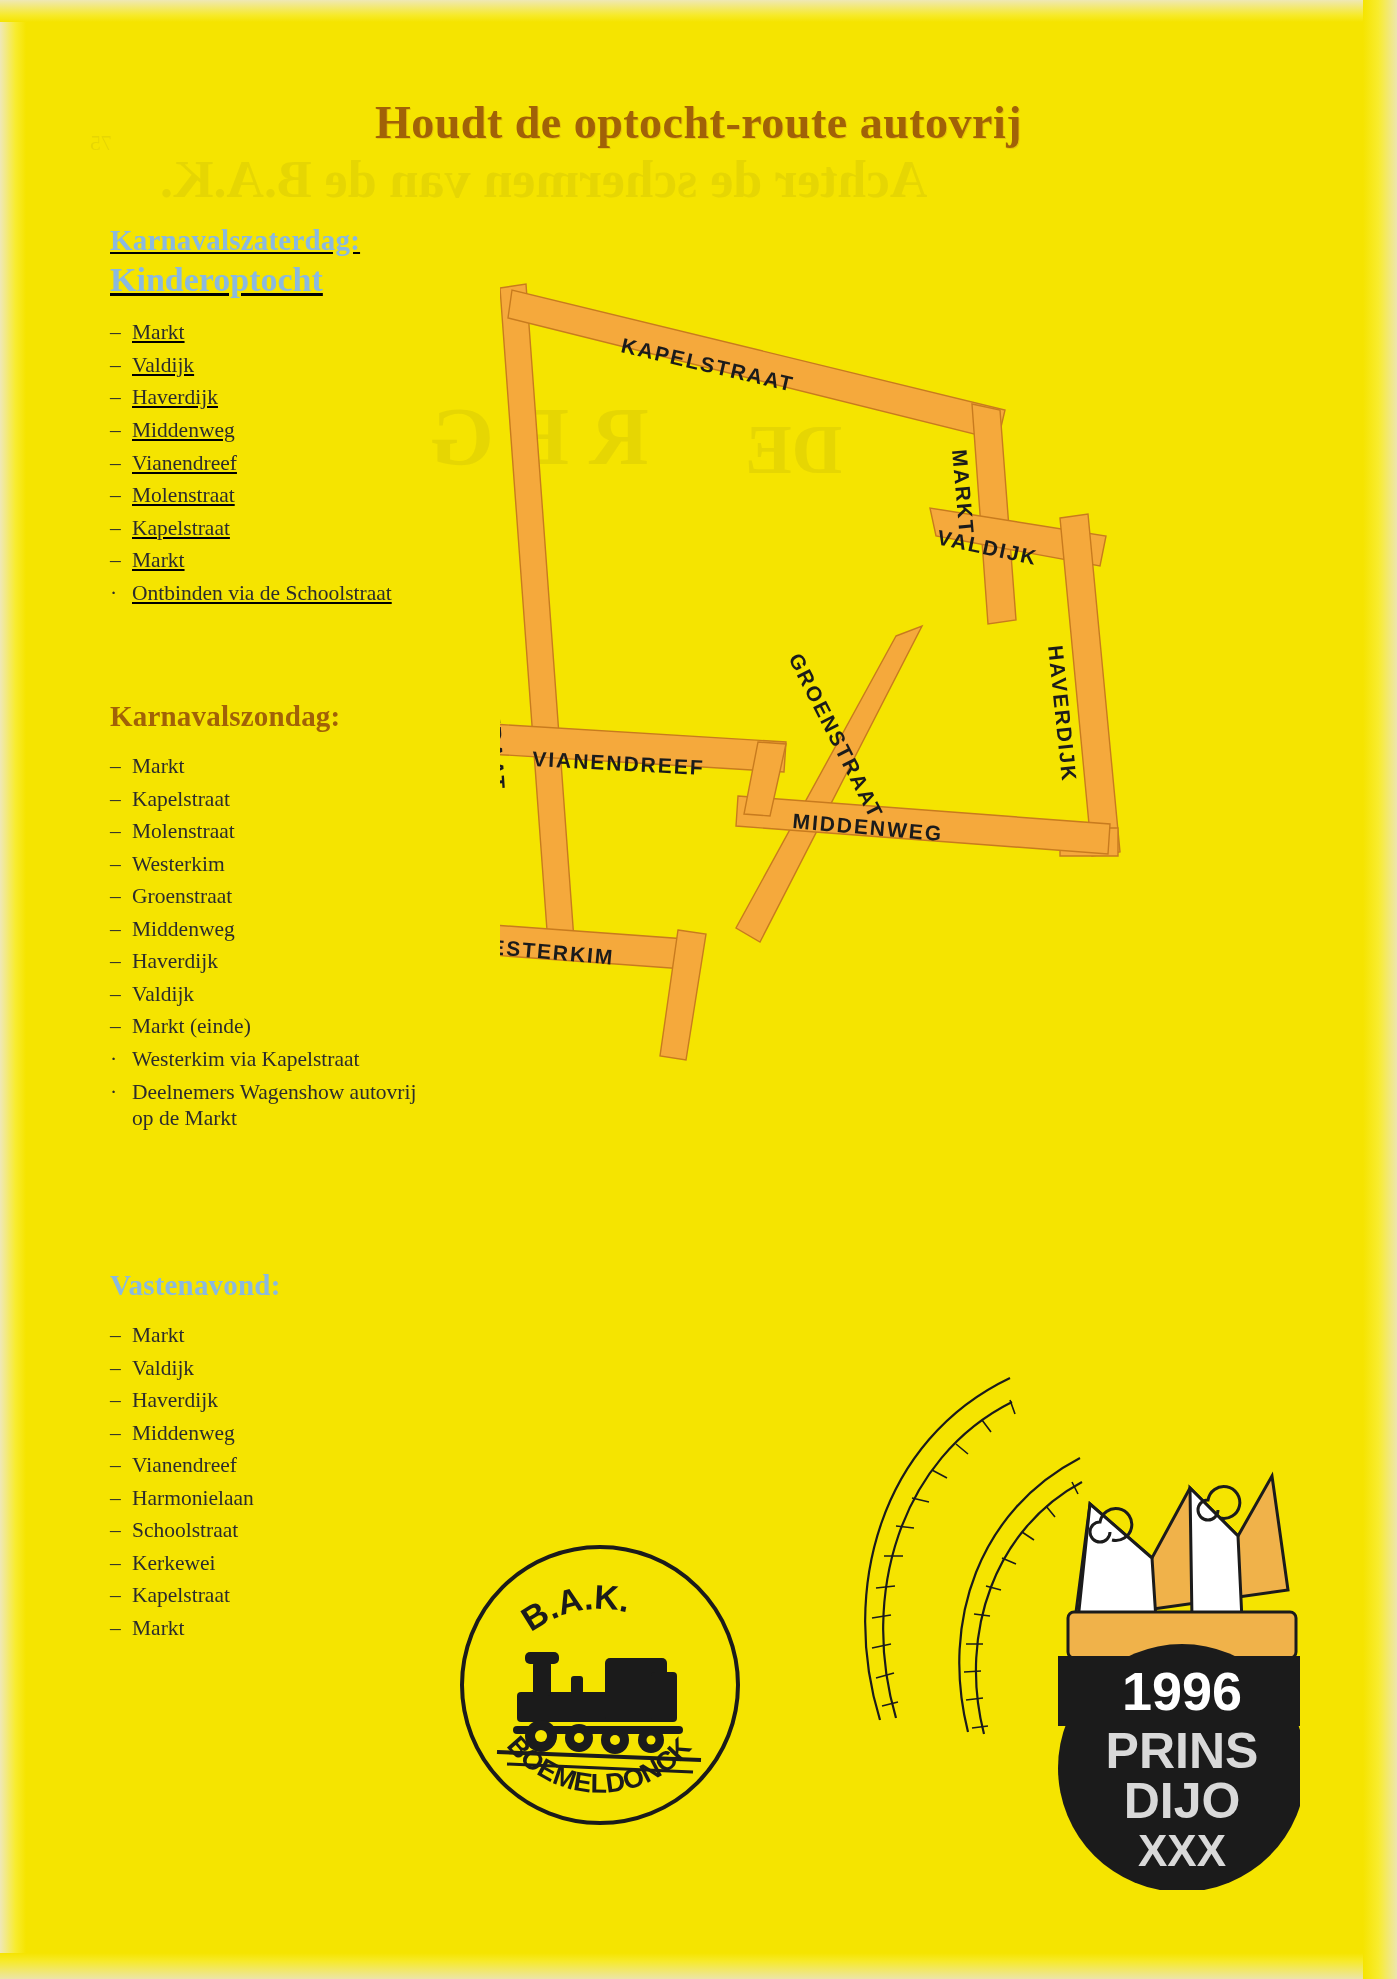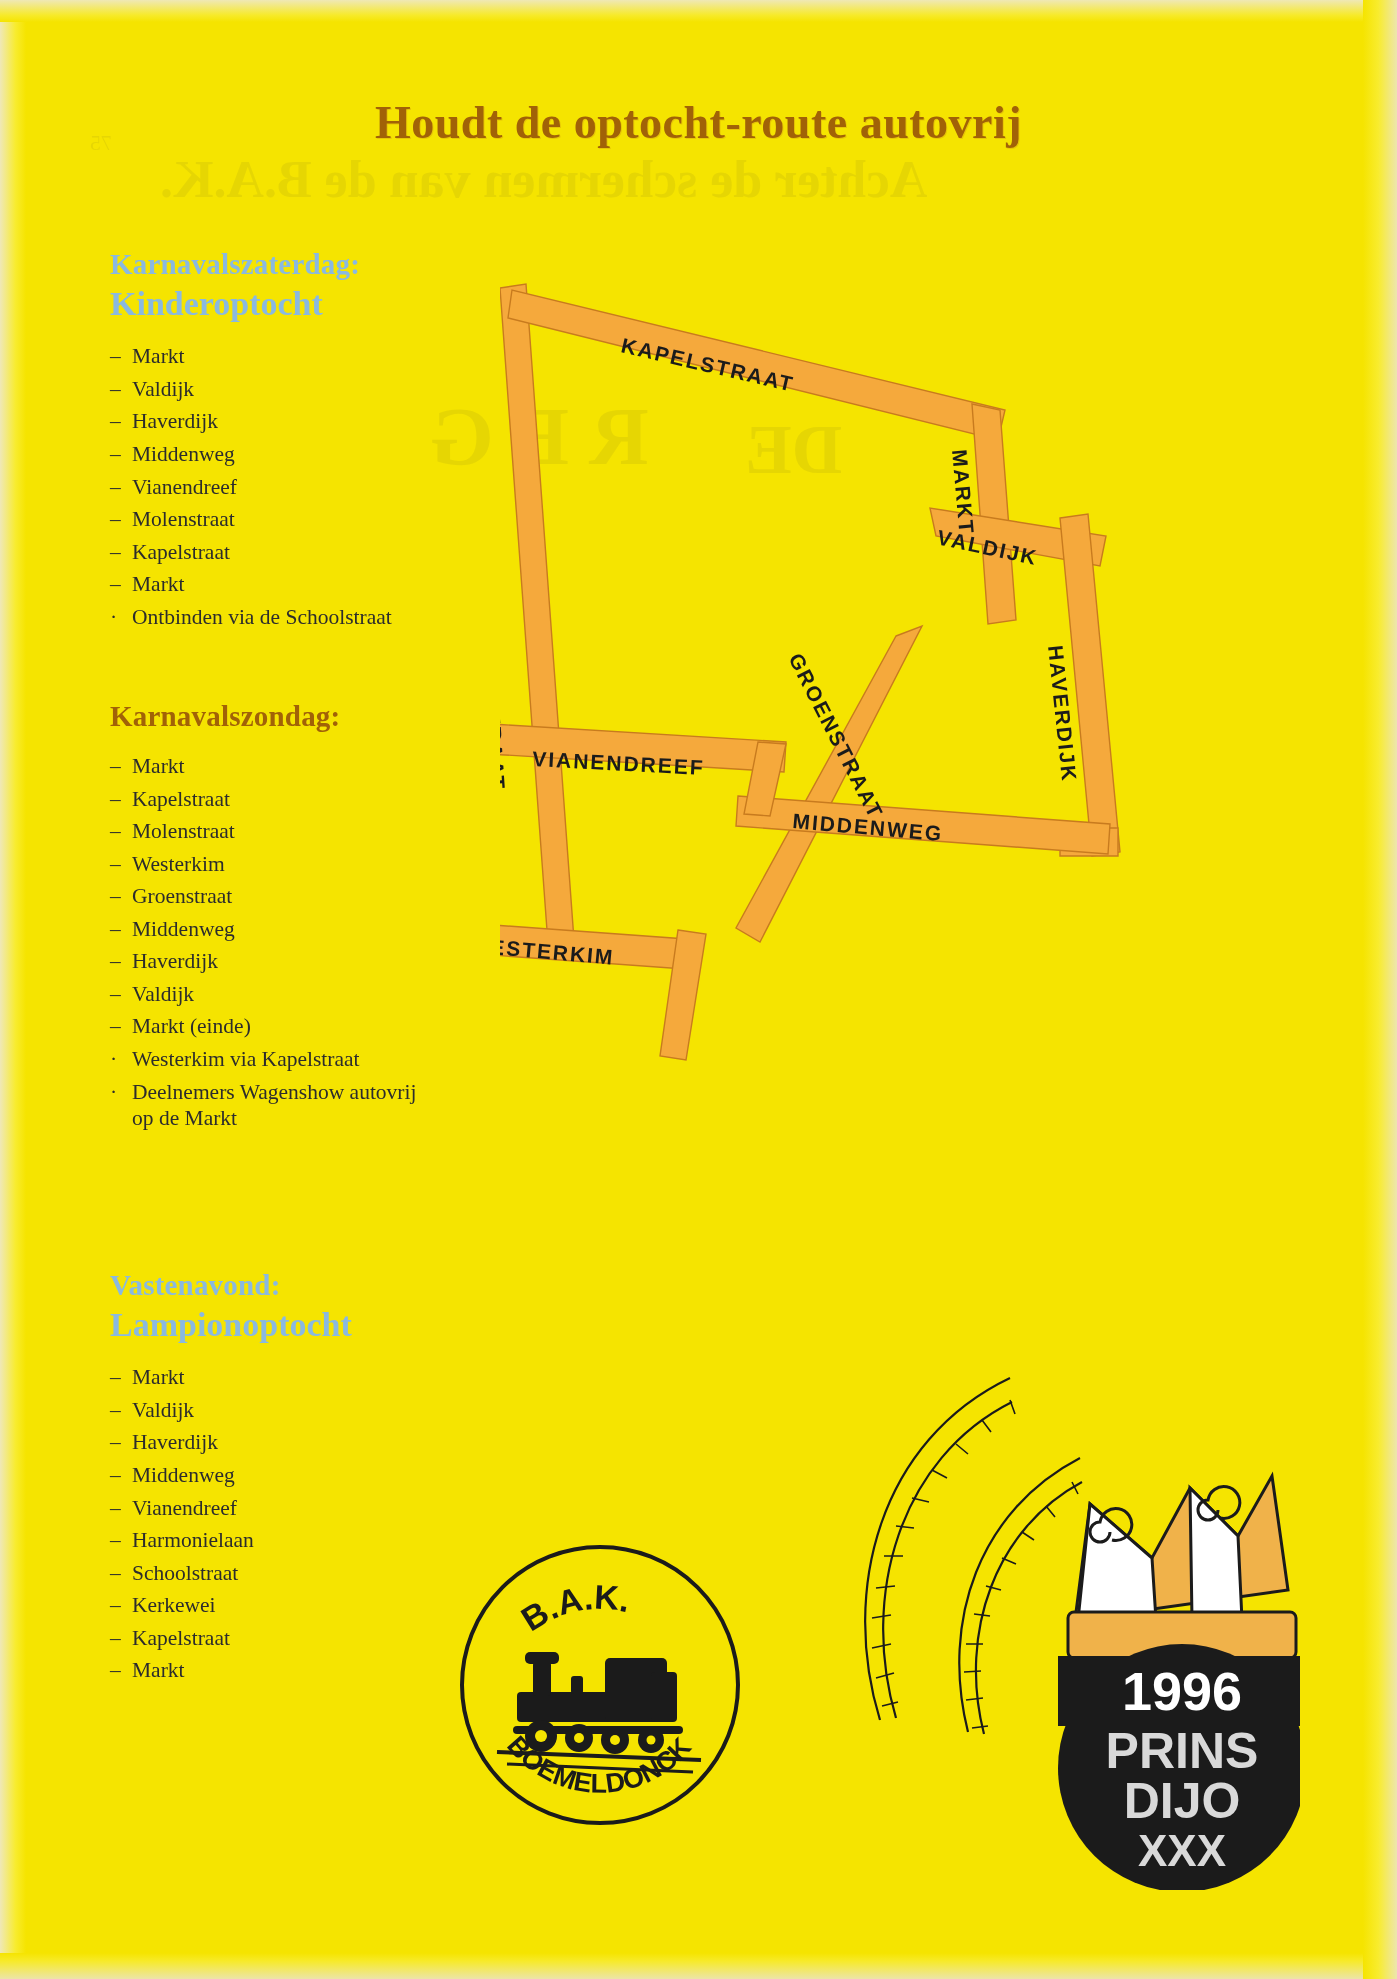--- a/index.html
+++ b/index.html
@@ -169,21 +169,21 @@
   <div class="topedge"></div>
   <div class="botedge"></div>
 
   <div class="ghost" style="left:160px; top:150px; font-size:52px; font-weight:bold;">Achter de schermen van de B.A.K.</div>
   <div class="ghost" style="left:430px; top:390px; font-size:82px; font-weight:bold;">R E G</div>
   <div class="ghost" style="left:90px; top:130px; font-size:22px;">75</div>
   <div class="ghost" style="left:745px; top:410px; font-size:70px; font-weight:bold;">DE</div>
 
   <div class="title">Houdt de optocht-route autovrij</div>
 
-  <div class="section sec-blue" style="top:248px;">
+  <div class="section sec-blue" style="top:224px;text-decoration:underline;">
     <div class="sec-head">Karnavalszaterdag:</div>
     <div class="sec-sub">Kinderoptocht</div>
     <ul class="items">
       <li><span class="mk">–</span><span>Markt</span></li>
       <li><span class="mk">–</span><span>Valdijk</span></li>
       <li><span class="mk">–</span><span>Haverdijk</span></li>
       <li><span class="mk">–</span><span>Middenweg</span></li>
       <li><span class="mk">–</span><span>Vianendreef</span></li>
       <li><span class="mk">–</span><span>Molenstraat</span></li>
       <li><span class="mk">–</span><span>Kapelstraat</span></li>
@@ -204,21 +204,20 @@
       <li><span class="mk">–</span><span>Haverdijk</span></li>
       <li><span class="mk">–</span><span>Valdijk</span></li>
       <li><span class="mk">–</span><span>Markt (einde)</span></li>
       <li><span class="mk">·</span><span>Westerkim via Kapelstraat</span></li>
       <li class="wrap" style="max-width:290px;"><span class="mk">·</span><span>Deelnemers Wagenshow autovrij op de Markt</span></li>
     </ul>
   </div>
 
   <div class="section sec-blue" style="top:1245px;margin-top:24px;">
     <div class="sec-head">Vastenavond:</div>
-    <div class="sec-sub">Lampionoptocht</div>
     <ul class="items">
       <li><span class="mk">–</span><span>Markt</span></li>
       <li><span class="mk">–</span><span>Valdijk</span></li>
       <li><span class="mk">–</span><span>Haverdijk</span></li>
       <li><span class="mk">–</span><span>Middenweg</span></li>
       <li><span class="mk">–</span><span>Vianendreef</span></li>
       <li><span class="mk">–</span><span>Harmonielaan</span></li>
       <li><span class="mk">–</span><span>Schoolstraat</span></li>
       <li><span class="mk">–</span><span>Kerkewei</span></li>
       <li><span class="mk">–</span><span>Kapelstraat</span></li>

